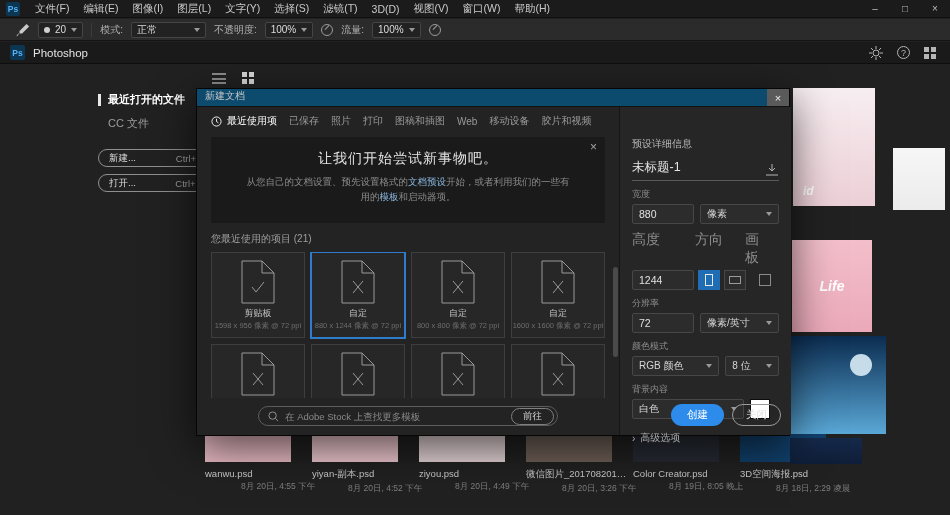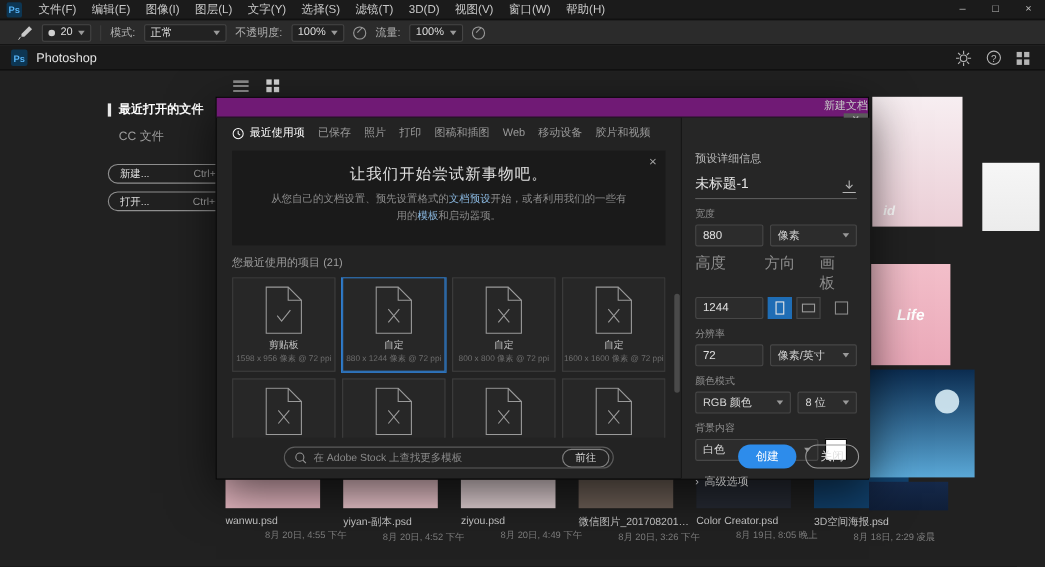--- a/index.html
+++ b/index.html
@@ -52,21 +52,21 @@
   .file .fname{margin-top:6px;font-size:9.5px;color:#c8c8c8;white-space:nowrap;overflow:hidden;text-overflow:ellipsis;}
   .file .fdate{margin-top:2px;font-size:8.5px;color:#7e7e7e;white-space:nowrap;margin-left:36px;}
 
   .side-thumb{position:absolute;}
   .st-label{position:absolute;left:10px;bottom:8px;color:#fff;font-size:12px;font-weight:bold;font-style:italic;}
   [data-name="side-thumbs"] .side-thumb:nth-child(3) .st-label{left:50%;top:50%;bottom:auto;transform:translate(-50%,-50%);font-size:14px;}
   [data-name="side-thumbs"] .side-thumb:nth-child(4)::after{content:"";position:absolute;right:14px;top:18px;width:22px;height:22px;border-radius:50%;background:#d8ecf5;opacity:.9;}
 
   
   .dialog{position:absolute;left:196px;top:88px;width:594px;height:348px;background:#232323;border:1px solid #060606;box-shadow:0 12px 40px rgba(0,0,0,.65);z-index:20;}
-  .dlg-titlebar{height:18px;background:#701a75;border-bottom:1px solid #121212;display:flex;align-items:flex-end;flex-direction:column;}
+  .dlg-titlebar{height:18px;background:#0c4a6e;border-bottom:1px solid #121212;display:flex;align-items:flex-start;}
   .dlg-title{font-size:10px;color:#c6c6c6;padding-left:8px;flex:1;}
   .dlg-close{width:22px;height:17px;background:#5a5a5a;color:#eee;display:flex;align-items:center;justify-content:center;font-size:11px;cursor:default;}
   .dlg-body{position:absolute;top:18px;left:0;right:0;bottom:0;display:flex;}
   .dlg-left{position:relative;width:422px;height:100%;}
   .dlg-right{width:172px;height:100%;background:#262626;border-left:1px solid #161616;padding:30px 12px 8px;position:relative;}
 
   .dlg-tabs{height:28px;display:flex;align-items:center;gap:12px;padding:0 14px;font-size:10px;color:#9a9a9a;}
   .dlg-tab{display:flex;align-items:center;gap:5px;cursor:default;white-space:nowrap;}
   .dlg-tab.active{color:#fff;}
 
@@ -274,21 +274,21 @@
     <div class="fdate" data-name="file-date">8月 18日, 2:29 凌晨</div>
   </div>
       </div>
     <div data-name="side-thumbs">
         <div class="side-thumb" data-name="background-thumbnail" style="left: 793px; top: 24px; width: 82px; height: 118px; background: linear-gradient(rgb(247, 238, 241), rgb(236, 207, 215));">
     <span class="st-label" data-name="thumbnail-label">id</span>
   </div>
         <div class="side-thumb" data-name="background-thumbnail" style="left: 893px; top: 84px; width: 52px; height: 62px; background: linear-gradient(rgb(246, 246, 246), rgb(236, 236, 236));">
     
   </div>
-        <div class="side-thumb" data-name="background-thumbnail" style="left: 792px; top: 176px; width: 72px; height: 92px; background: linear-gradient(rgb(243, 191, 202), rgb(235, 169, 185));">
+        <div class="side-thumb" data-name="background-thumbnail" style="left: 792px; top: 176px; width: 80px; height: 92px; background: linear-gradient(rgb(243, 191, 202), rgb(235, 169, 185));">
     <span class="st-label" data-name="thumbnail-label">Life</span>
   </div>
         <div class="side-thumb" data-name="background-thumbnail" style="left: 790px; top: 272px; width: 96px; height: 98px; background: linear-gradient(rgb(11, 44, 80), rgb(90, 168, 215));">
     
   </div>
         <div class="side-thumb" data-name="background-thumbnail" style="left: 790px; top: 374px; width: 72px; height: 26px; background: linear-gradient(rgb(21, 41, 74), rgb(15, 30, 56));">
     
   </div>
       </div>
   </div>

